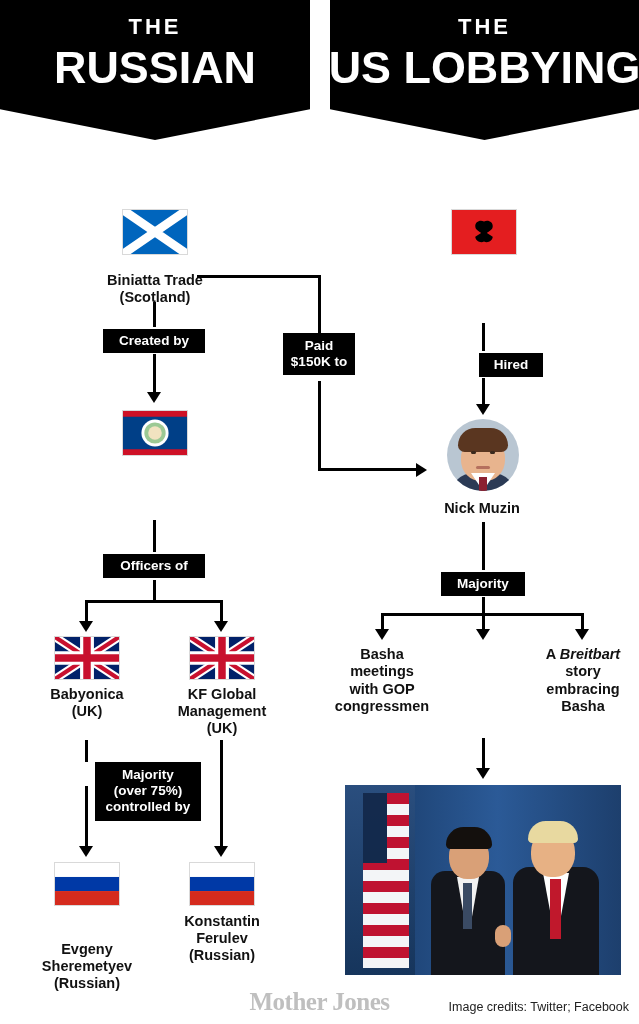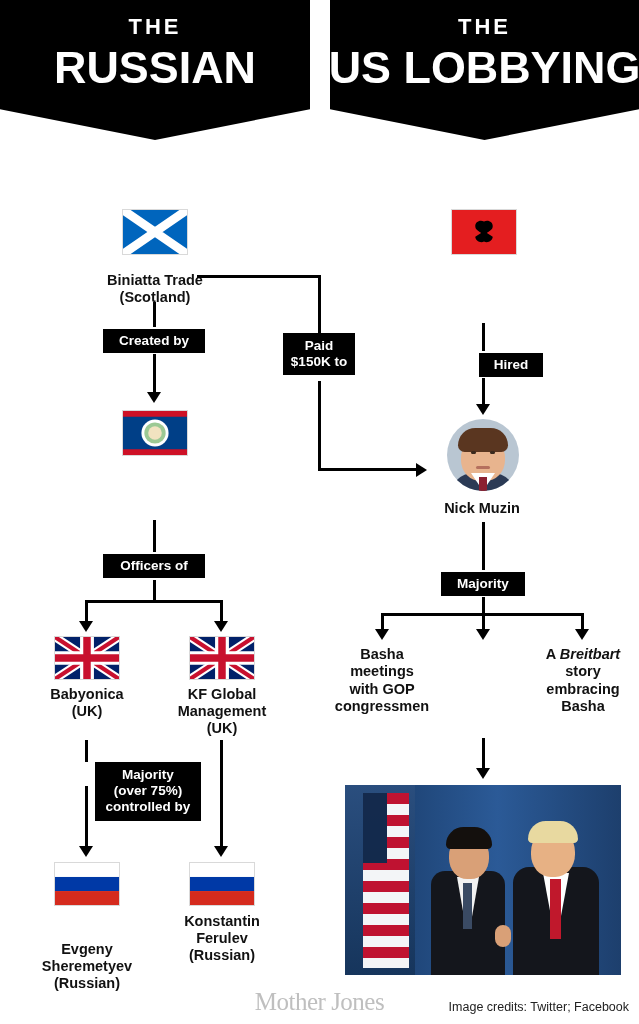--- a/index.html
+++ b/index.html
@@ -101,21 +101,21 @@
   .photo .man2-body{position:absolute;left:168px;top:82px;width:86px;height:108px;background:#14161c;border-radius:16px 16px 0 0;}
   .photo .man2-shirt{position:absolute;left:198px;top:88px;width:26px;height:56px;background:#ffffff;clip-path:polygon(0 0,100% 0,60% 100%,40% 100%);}
   .photo .man2-tie{position:absolute;left:205px;top:94px;width:11px;height:60px;background:#c0182c;}
   .photo .man2-head{position:absolute;left:186px;top:42px;width:44px;height:50px;border-radius:50% 50% 45% 45%;background:#e7b184;}
   .photo .man2-hair{position:absolute;left:183px;top:36px;width:50px;height:22px;border-radius:26px 26px 6px 6px;background:#e8d9a0;}
   .photo .thumb{position:absolute;left:150px;top:140px;width:16px;height:22px;background:#d9a077;border-radius:8px;}
 
   
   .mj{
     position:absolute;left:0;right:0;bottom:8px;text-align:center;
-    font-size:25px;font-weight:normal;color:#bfbfbf;letter-spacing:-0.5px;
+    font-size:25px;font-weight:bold;color:#bfbfbf;letter-spacing:-0.5px;
     font-family:"Liberation Serif", serif;
   }
   .credits{
     position:absolute;right:10px;bottom:10px;
     font-size:12.5px;color:#222;
   }
 </style>
 </head>
 <body>
 

